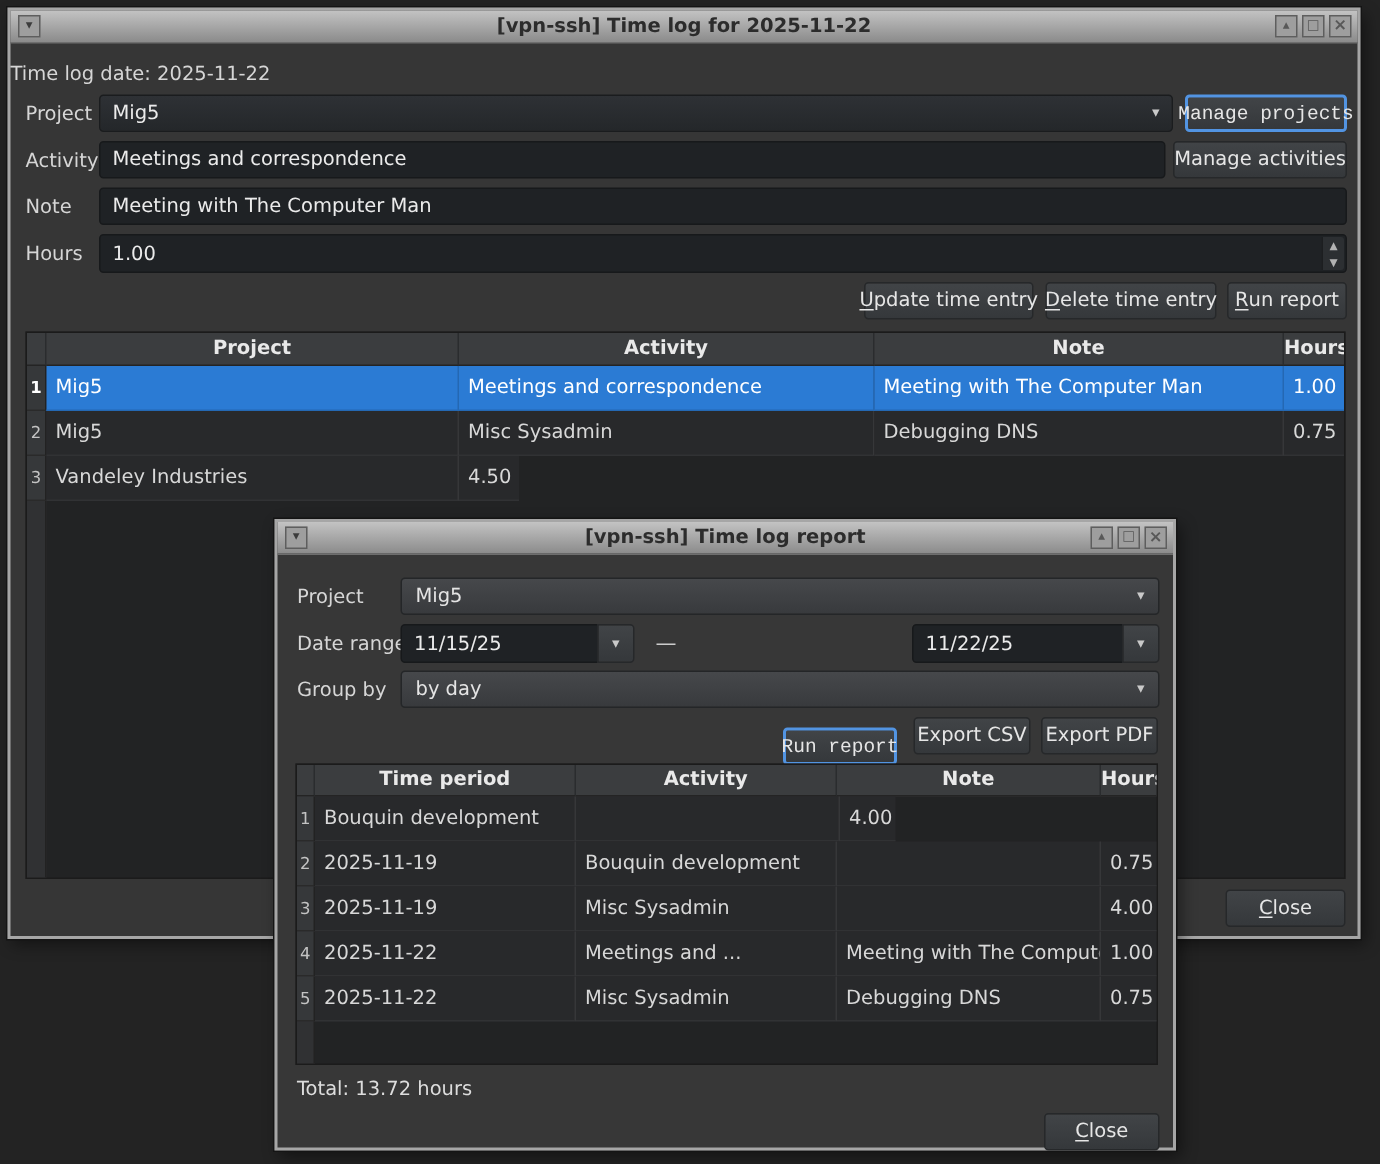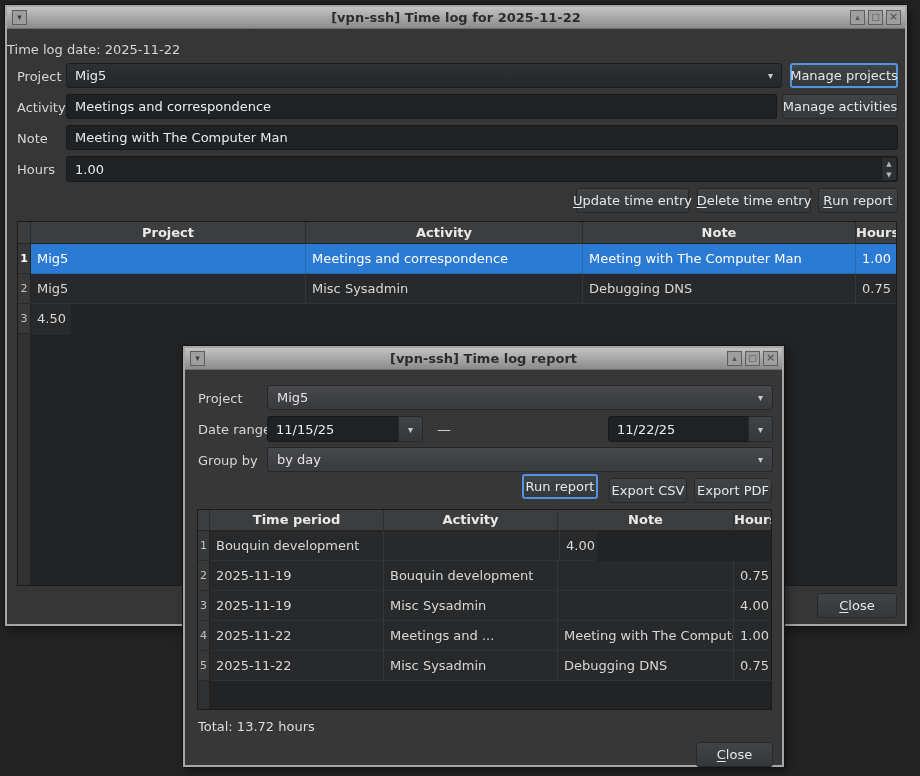--- a/index.html
+++ b/index.html
@@ -80,21 +80,21 @@
   .btn {
     position: absolute;
     background: linear-gradient(#414447, #35383b);
     border: 1px solid #26282a;
     border-radius: 3px;
     color: #e6e6e6;
     display: flex; align-items: center; justify-content: center;
     font-size: 13px;
     white-space: nowrap;
   }
-  .btn.focused { border: 2px solid var(--focus, #4f94d8); }
+  .btn.focused { border: 2px solid var(--focus, #4f94d8); font-family: Liberation Mono, monospace; }
   .btn u { text-decoration: underline; text-underline-offset: 2px; }
 
   .spin {
     position: absolute; right: 1px; top: 1px; bottom: 1px; width: 15px;
     background: #2c2f32; border-left: 1px solid #1c1e20;
     display: flex; flex-direction: column;
     border-radius: 0 2px 2px 0;
   }
   .spin > div {
     flex: 1; display: flex; align-items: center; justify-content: center;
@@ -194,20 +194,21 @@
       </div>
       <div class="tbl-row" style="top:52px; height:30px;">
         <div class="numcell" style="width:13px;">2</div>
         <div class="cell" style="width:275px;">Mig5</div>
         <div class="cell" style="width:277px;">Misc Sysadmin</div>
         <div class="cell" style="width:273px;">Debugging DNS</div>
         <div class="cell" style="width:40px; border-right:none;">0.75</div>
       </div>
       <div class="tbl-row" style="top:82px; height:30px;">
         <div class="numcell" style="width:13px;">3</div>
+        <div class="cell" style="width:275px;">Vandeley Industries</div>
         <div class="cell" style="width:40px; border-right:none;">4.50</div>
       </div>
       <div class="tbl-empty-strip" style="left:0; top:112px; width:13px; bottom:0;"></div>
     </div>
 
     <div class="btn" style="left:810px; top:563px; width:80px; height:25px;"><u>C</u>lose</div>
   </div>
 </div>
 
 <div class="window" style="left:183px; top:346px; width:601px; height:421px; background:#373737; z-index:10;">
@@ -238,21 +239,21 @@
     <div class="btn" style="left:563px; top:45px; width:25px; height:26px; border-radius:0 3px 3px 0;">
         <span class="combo-arrow" style="margin:0;">▾</span>
       </div>
 
     <div class="field-label" style="left:13px; top:82px;">Group by</div>
     <div class="combo-light" style="left:82px; top:76px; width:506px; height:25px;">
       <span>by day</span>
       <span class="combo-arrow">▾</span>
     </div>
 
-    <div class="btn focused" style="left:337px; top:103px; width:76px; height:25px;">Run report</div>
+    <div class="btn focused" style="left:337px; top:114px; width:76px; height:25px;">Run report</div>
     <div class="btn" style="left:424px; top:107px; width:78px; height:25px;">Export CSV</div>
     <div class="btn" style="left:509px; top:107px; width:78px; height:25px;">Export PDF</div>
 
     <div class="tbl" style="left:12px; top:138px; width:575px; height:201px;">
       <div class="tbl-row" style="top:0; height:21px;">
         <div class="hcell" style="width:12px;"></div>
         <div class="hcell" style="width:174px; line-height:20px;">Time period</div>
         <div class="hcell" style="width:174px; line-height:20px;">Activity</div>
         <div class="hcell" style="width:176px; line-height:20px;">Note</div>
         <div class="hcell" style="width:37px; line-height:20px; border-right:none;">Hours</div>

